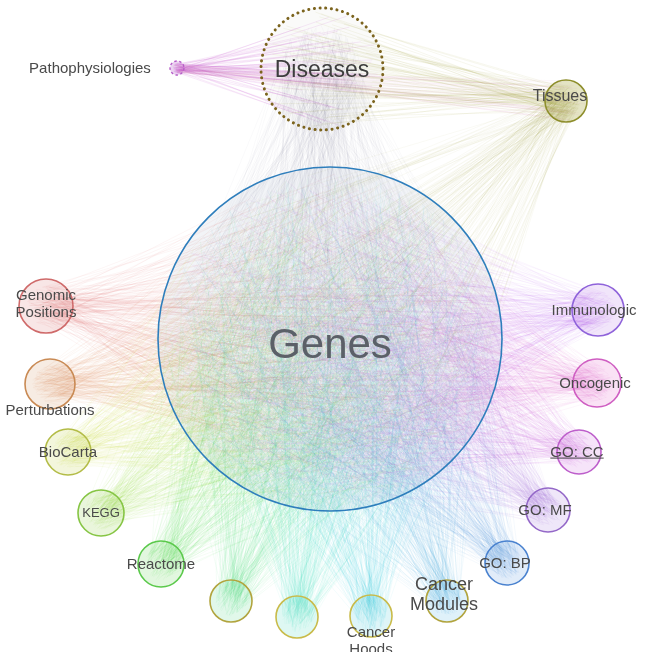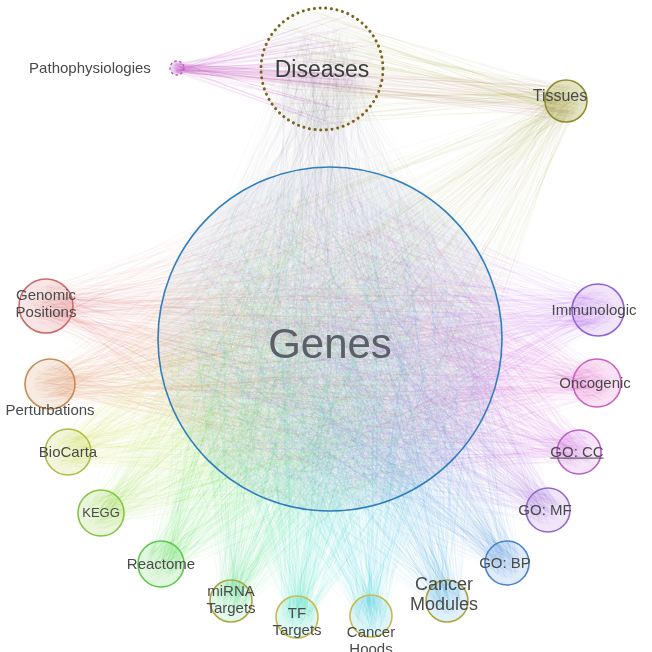--- a/index.html
+++ b/index.html
@@ -92,22 +92,20 @@
   <div id="labels">
       <div class="label" style="left: 322px; top: 70px; font-size: 23px; color: rgb(61, 61, 61);">Diseases</div>
       <div class="label" style="left: 330px; top: 344px; font-size: 42px; color: rgb(91, 96, 104);">Genes</div>
       <div class="label" style="left: 90px; top: 68px; font-size: 15px;">Pathophysiologies</div>
       <div class="label" style="left: 560px; top: 96px; font-size: 16px;">Tissues</div>
       <div class="label" style="left: 46px; top: 304px; font-size: 15px; width: 80px;">Genomic Positions</div>
       <div class="label" style="left: 50px; top: 383px; font-size: 15px; margin-top: 27px;">Perturbations</div>
       <div class="label" style="left: 68px; top: 452px; font-size: 15px; text-align: right;">BioCarta</div>
       <div class="label" style="left: 101px; top: 513px; font-size: 13px;">KEGG</div>
       <div class="label" style="left: 161px; top: 564px; font-size: 15px;">Reactome</div>
-      <div class="label" style="left: 231px; top: 600px; font-size: 15px; width: 70px;">miRNA Targets</div>
-      <div class="label" style="left: 297px; top: 622px; font-size: 15px; width: 62px;">TF Targets</div>
       <div class="label" style="left: 371px; top: 641px; font-size: 15px; width: 62px;">Cancer Hoods</div>
       <div class="label" style="left: 444px; top: 594px; font-size: 18px; width: 78px;">Cancer Modules</div>
       <div class="label" style="left: 505px; top: 563px; font-size: 15px; text-align: right;">GO: BP</div>
       <div class="label" style="left: 545px; top: 510px; font-size: 15px;">GO: MF</div>
       <div class="label" style="left: 577px; top: 452px; font-size: 15px; text-decoration: underline;">GO: CC</div>
       <div class="label" style="left: 595px; top: 383px; font-size: 15px;">Oncogenic</div>
       <div class="label" style="left: 594px; top: 310px; font-size: 15px;">Immunologic</div>
     </div>
 </figure>
 

